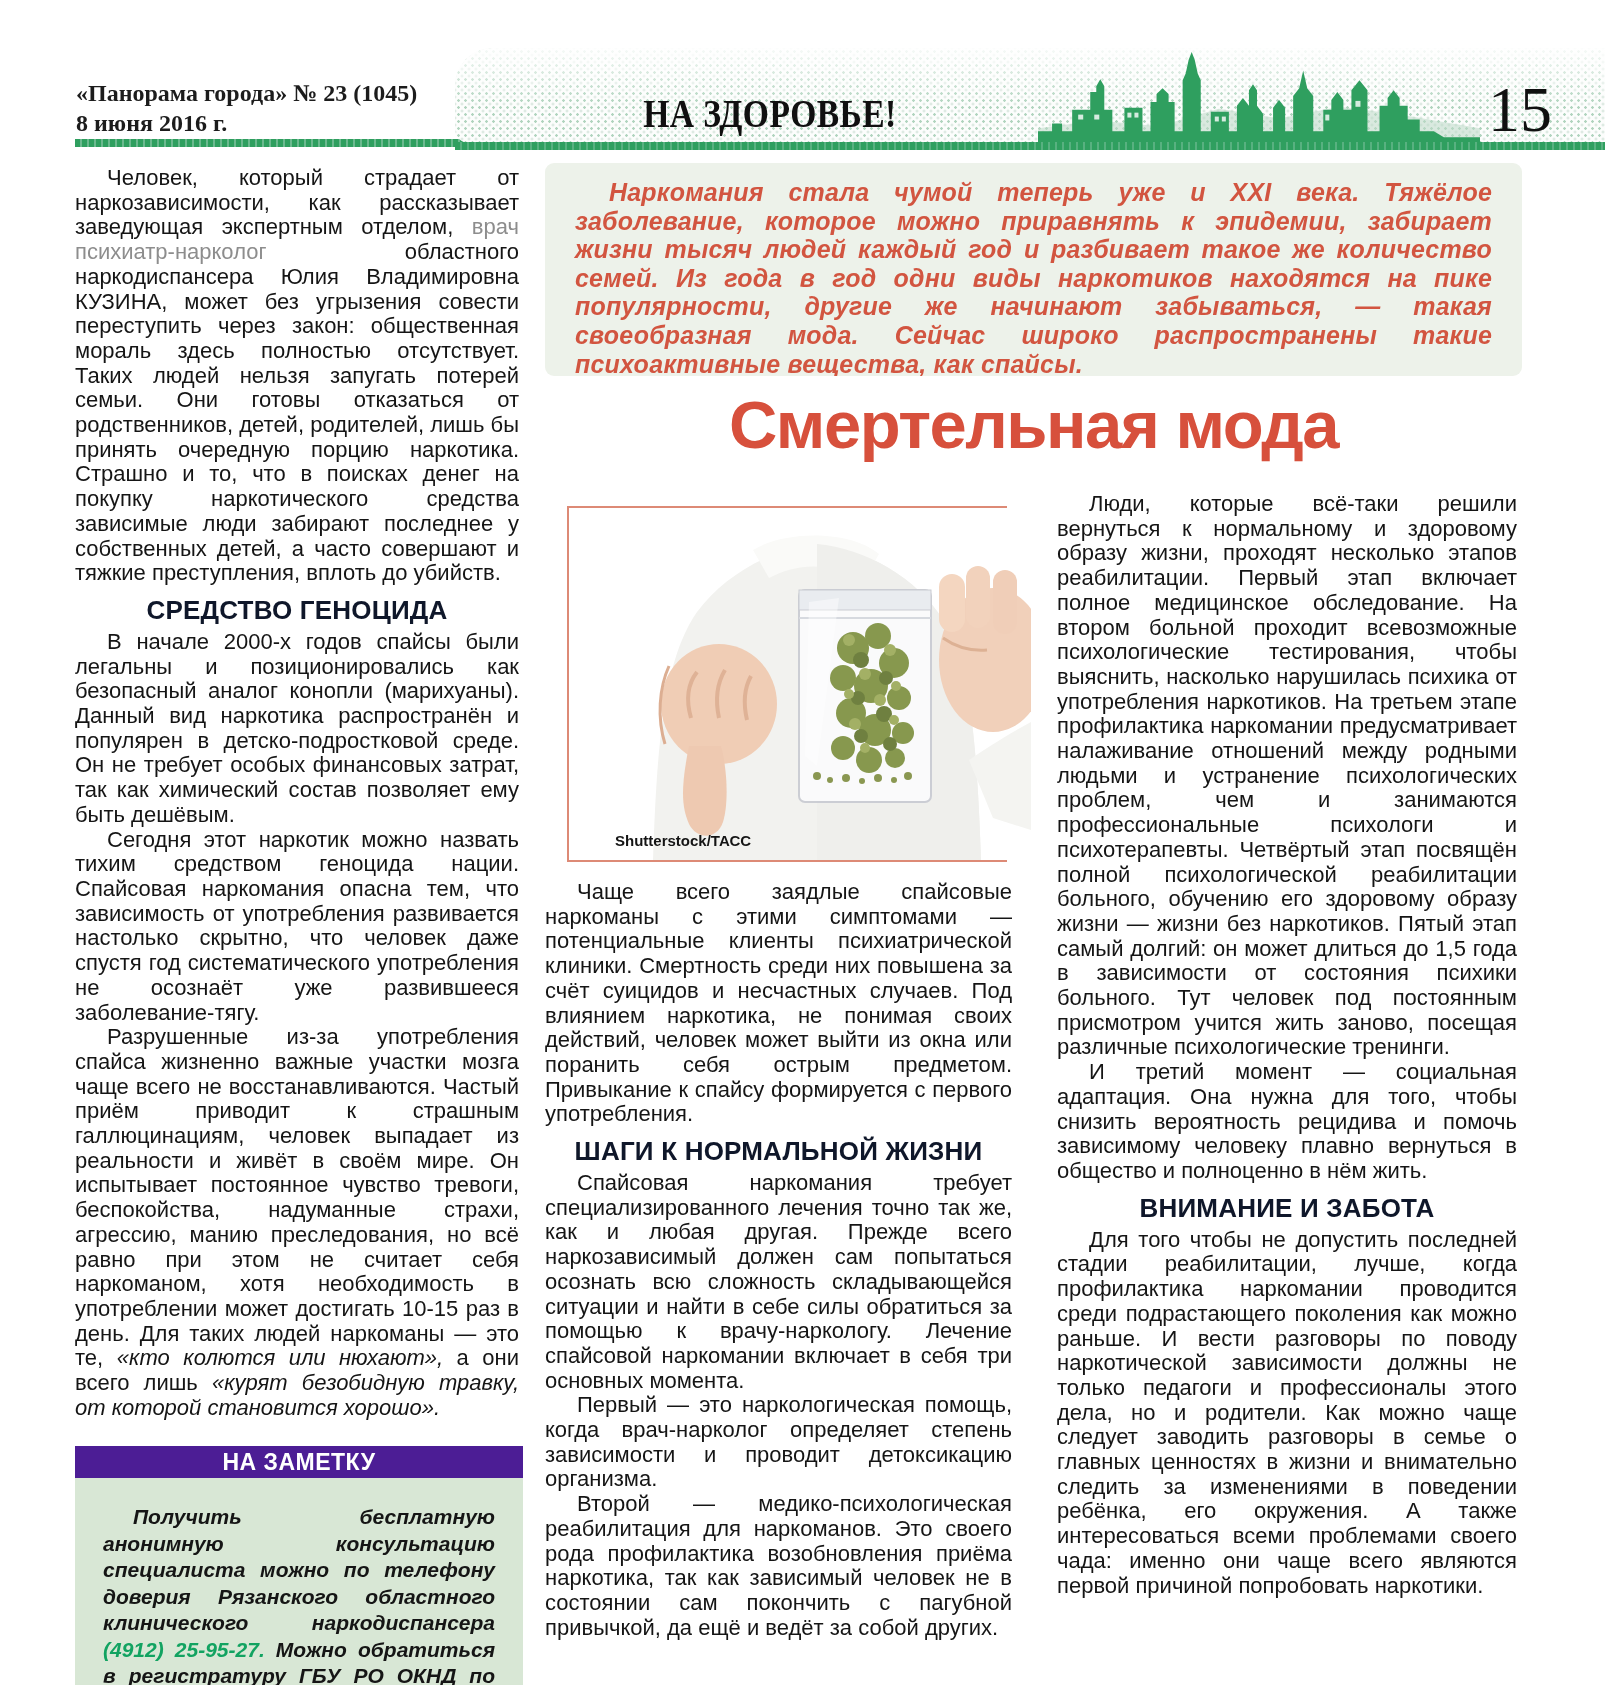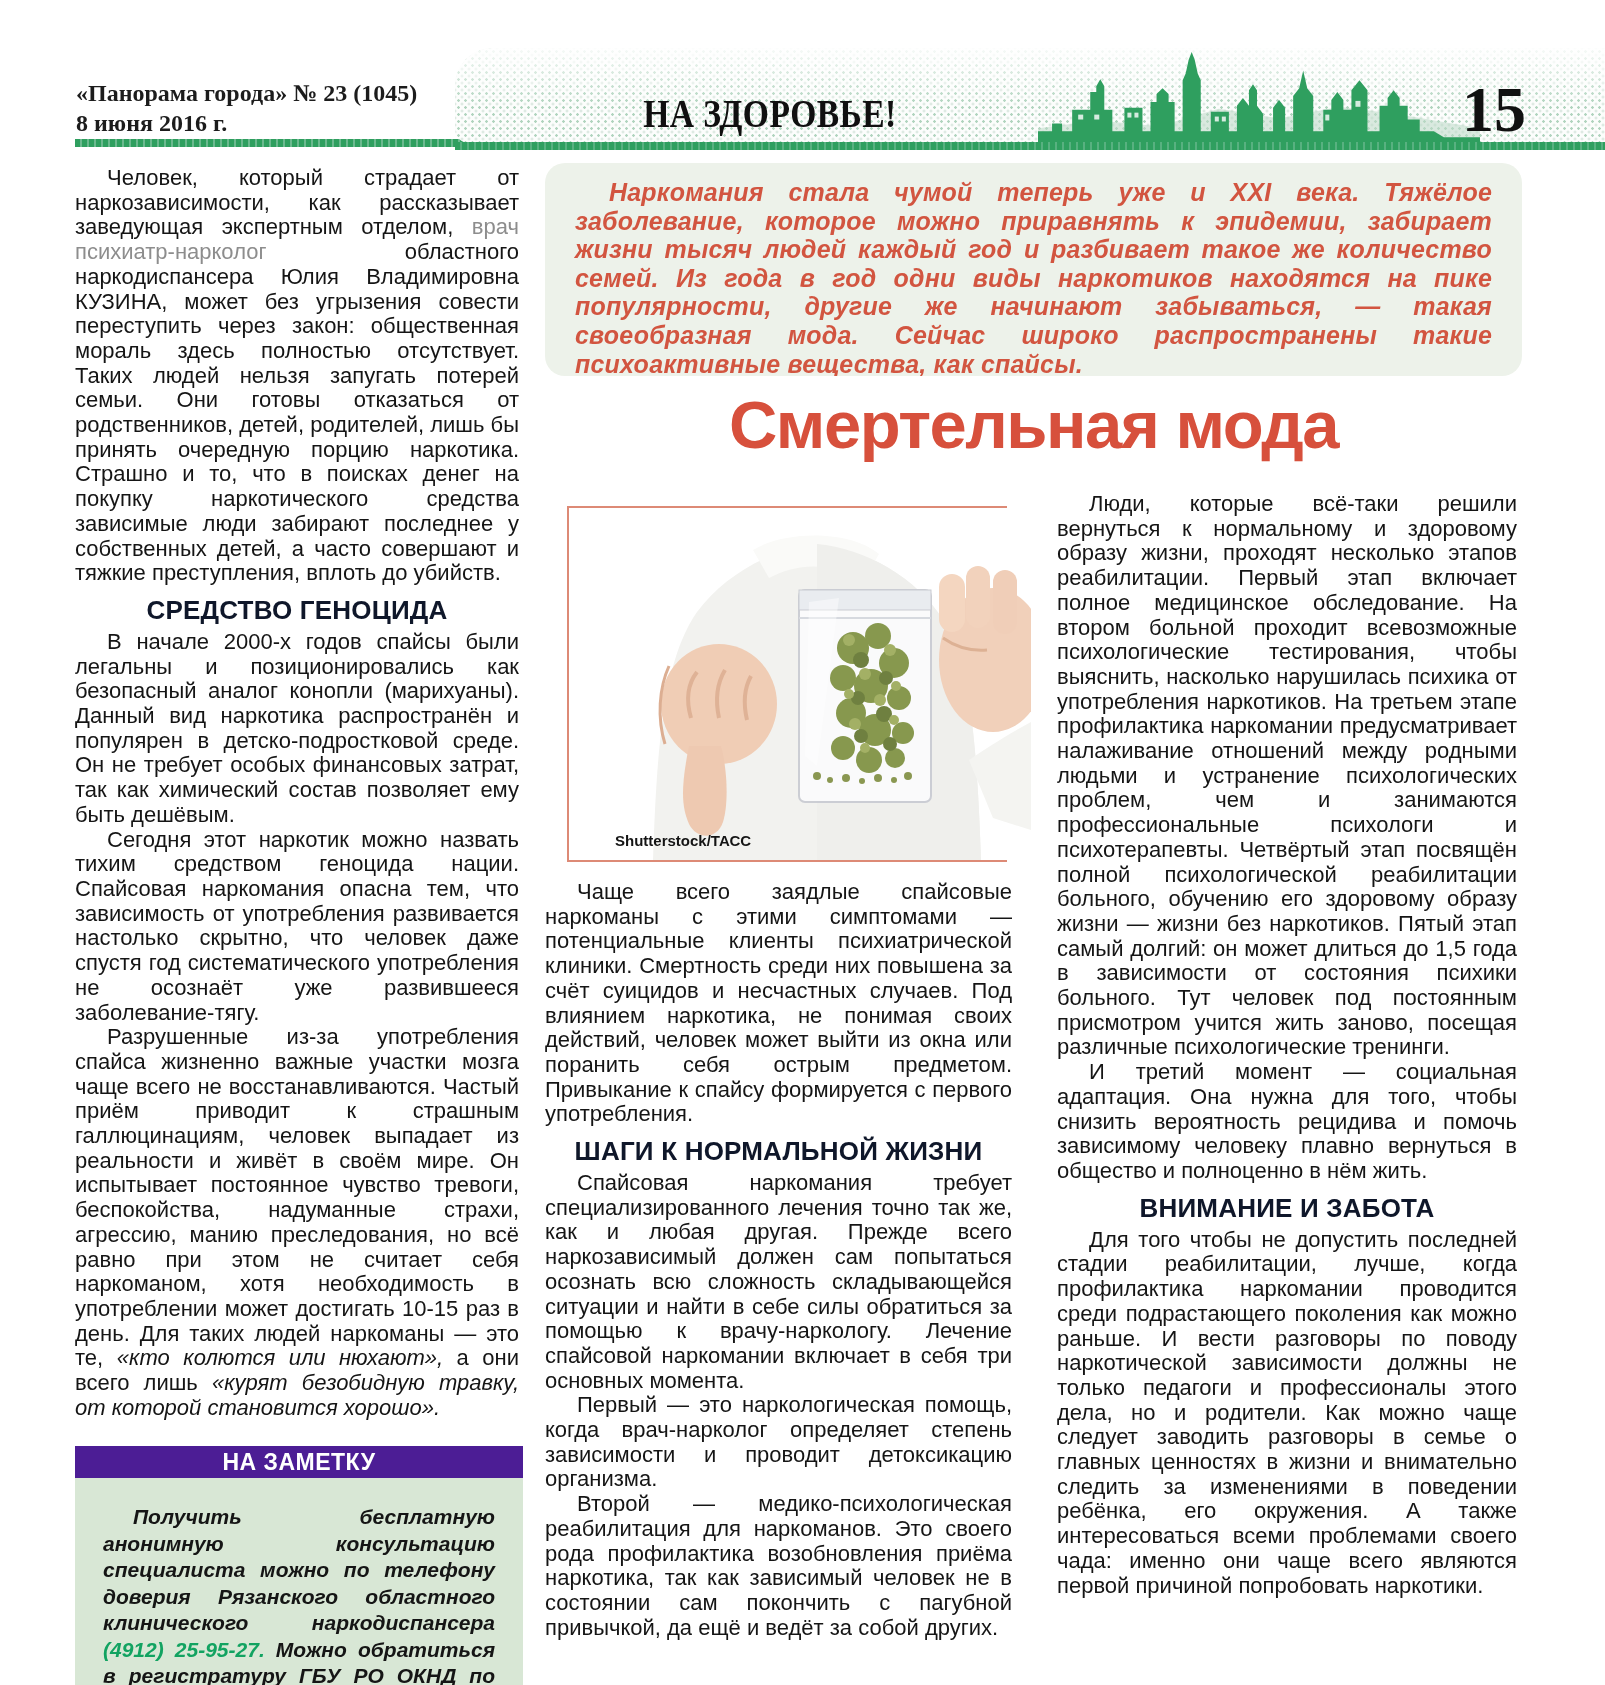--- a/index.html
+++ b/index.html
@@ -41,42 +41,42 @@
     position:absolute; left:590px; top:90px; width:360px; text-align:center;
     font-family:"Liberation Serif", serif; font-weight:bold; font-size:40px;
     color:#101010; white-space:nowrap;
   }
   .section-title > span { display:inline-block; transform:scaleX(0.84); transform-origin:center; letter-spacing:0.5px; }
   .skyline {
     position:absolute; left:1038px; top:50px; width:442px; height:93px;
   }
   .page-number {
     position:absolute; left:1462px; top:76px; width:90px;
-    font-family:"Liberation Serif", serif; font-weight:bold; font-size:64px;
-    color:#101010; text-align:left; line-height:68px;
+    font-family:"Liberation Serif", serif; font-weight:normal; font-size:64px;
+    color:#101010; text-align:right; line-height:68px;
   }
 
   
   .col { position:absolute; font-size:22px; line-height:24.7px; text-align:justify; }
   .col p { margin:0; text-indent:32px; }
   .col-left  { left:75px;  top:166px; width:444px; }
   .col-mid   { left:545px; top:880px; width:467px; }
   .col-right { left:1057px; top:492px; width:460px; }
   .gray-ital { color:#8d8d8d; }
   .ital { font-style:italic; }
   .subhead {
     color:#0f172a; font-weight:bold; font-size:26px; line-height:30px;
     text-align:center; text-indent:0 !important; margin:9px 0 5px 0 !important;
     letter-spacing:0.2px;
   }
 
   
   .lead-box {
     position:absolute; left:545px; top:163px; width:977px; height:213px;
-    background:#edf2ea; border-radius:20px; padding:15px 30px 0 30px; overflow:hidden;
+    background:#edf2ea; border-radius:9px; padding:15px 30px 0 30px; overflow:hidden;
   }
   .lead-box p {
     margin:0; color:#d25540; font-weight:bold; font-style:italic;
     font-size:25px; line-height:28.6px; text-align:justify; text-indent:34px;
     letter-spacing:0.2px;
   }
 
   
   .headline {
     position:absolute; left:545px; top:386px; width:977px; text-align:center;

